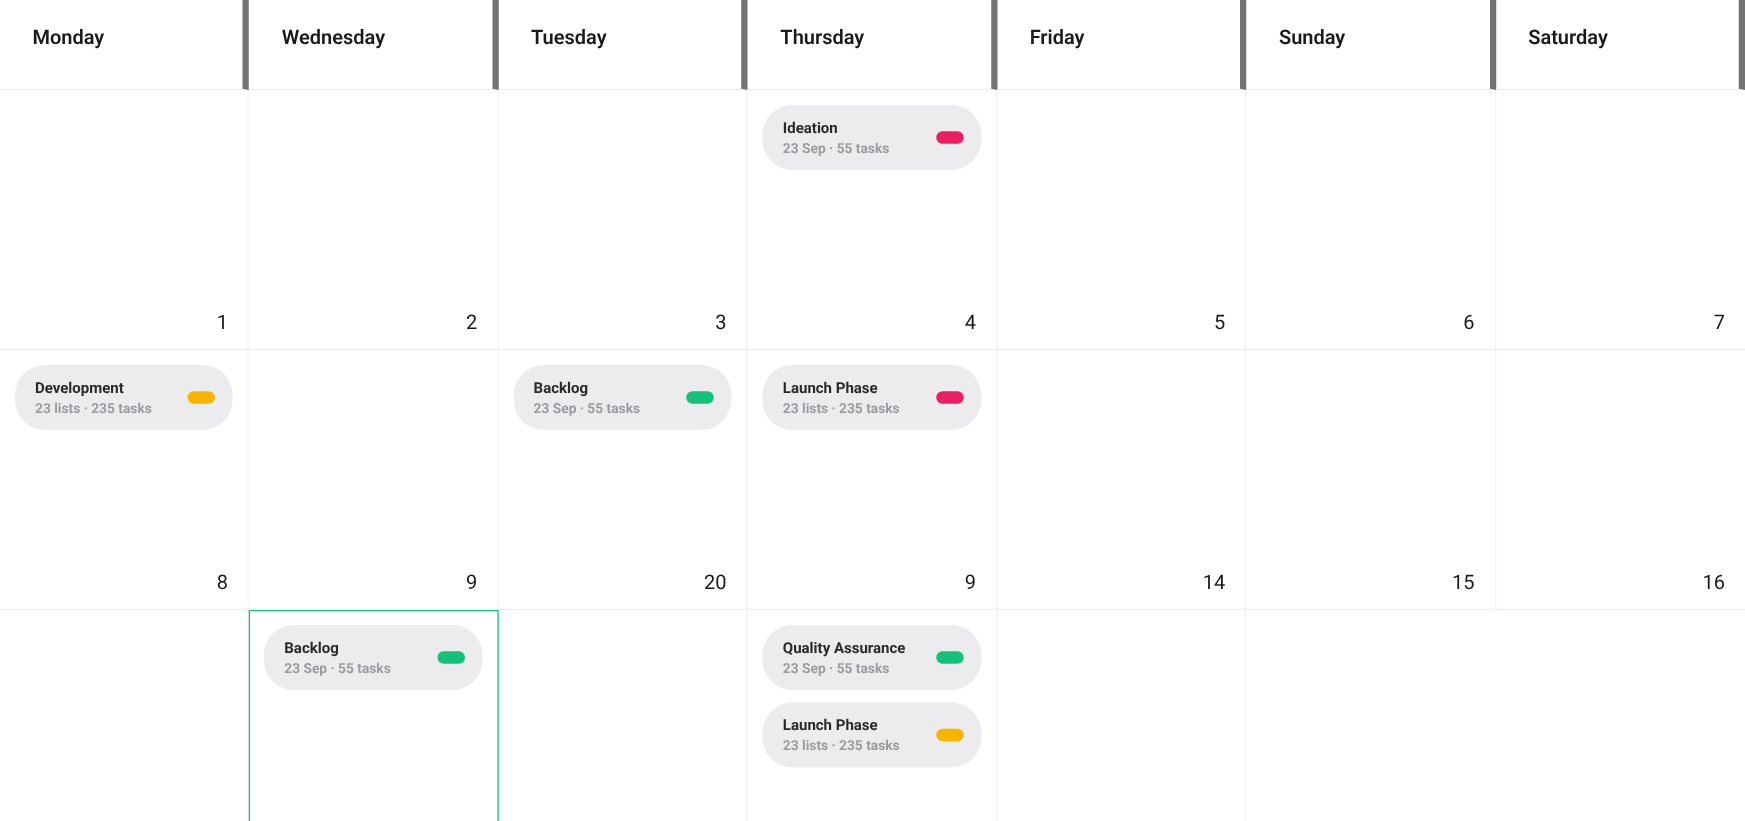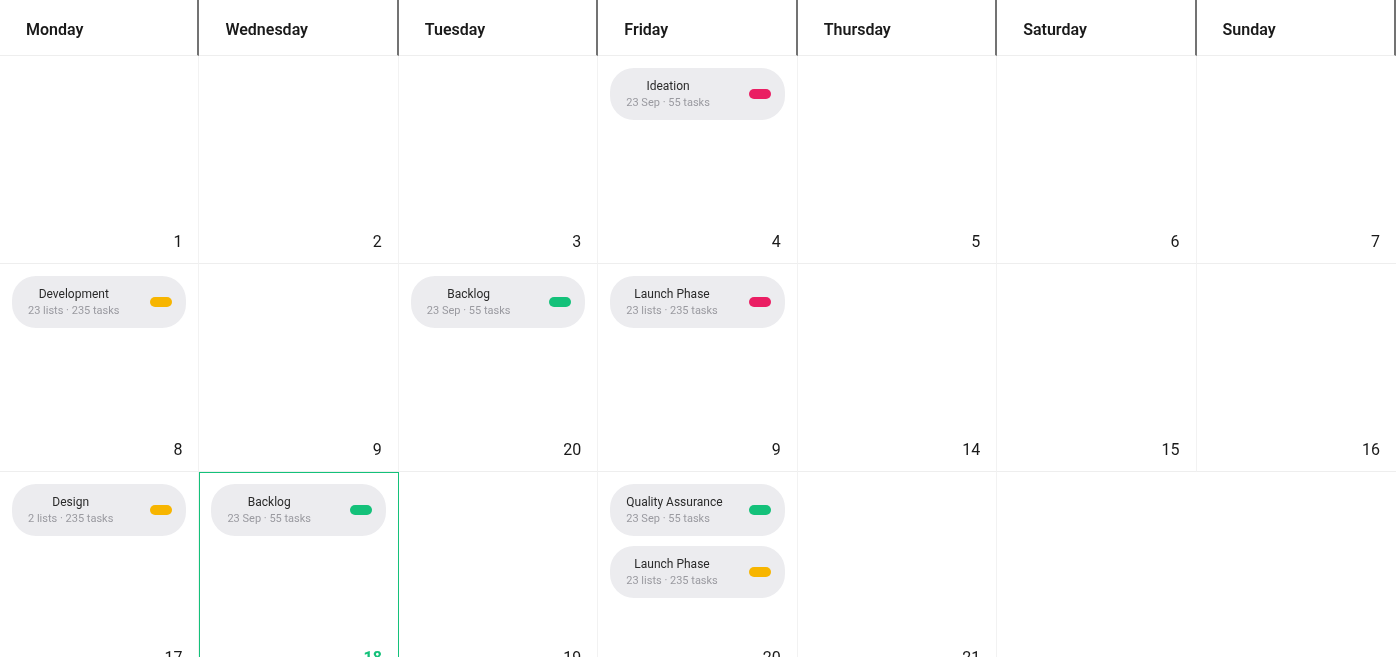--- a/index.html
+++ b/index.html
@@ -10,26 +10,26 @@
       height: 657px;
       overflow: hidden;
     }
     .calendar {
       display: grid;
       grid-template-columns: repeat(7, 1fr);
       width: 100%;
       height: 100%;
     }
     .day-header {
-      padding: 20px 0 16px 26px;
+      padding: 20px 0 32px 26px;
       font-size: 16px;
       font-weight: 600;
       color: #1a1a1a;
       border-bottom: 1px solid #eeeeee;
-      border-right: 2px solid #737373;
+      border-right: 5px solid #737373;
     }
     .day-header:last-of-type { border-right: none; }
     .cell {
       position: relative;
       border-right: 1px solid #f2f2f2;
       border-bottom: 1px solid #eeeeee;
       min-height: 208px;
       padding: 12px 8px 36px 8px;
     }
     .cell:nth-child(7n) { border-right: none; }
@@ -56,50 +56,49 @@
       padding: 11px 14px 11px 16px;
       display: flex;
       align-items: center;
       justify-content: space-between;
       margin: 0 4px 10px 4px;
       cursor: pointer;
     }
     .event-text { display: flex; flex-direction: column; gap: 3px; }
     .event-title {
       font-size: 12px;
-      font-weight: 400;
+      font-weight: 700;
       color: #2a2a2a;
-      text-align: center;
     }
     .event-meta {
       font-size: 11px;
-      font-weight: 400;
+      font-weight: 700;
       color: #9a9aa0;
     }
     .event-dot {
       width: 22px;
       height: 10px;
       border-radius: 5px;
       flex-shrink: 0;
     }
     .dot-pink   { background: #ea1e63; }
     .dot-yellow { background: #f7b500; }
     .dot-green  { background: #14c17a; }
   </style>
 </head>
 <body>
 
 <div class="calendar" id="calendar">
     <div class="day-header">Monday</div>
     <div class="day-header">Wednesday</div>
     <div class="day-header">Tuesday</div>
+    <div class="day-header">Thursday</div>
     <div class="day-header">Friday</div>
-    <div class="day-header">Thursday</div>
+    <div class="day-header">Sunday</div>
     <div class="day-header">Saturday</div>
-    <div class="day-header">Sunday</div>
     <div class="cell">
       <div class="date-num">1</div>
     </div>
     <div class="cell">
       <div class="date-num">2</div>
     </div>
     <div class="cell">
       <div class="date-num">3</div>
     </div>
     <div class="cell">
@@ -157,27 +156,20 @@
     <div class="cell">
       <div class="date-num">14</div>
     </div>
     <div class="cell">
       <div class="date-num">15</div>
     </div>
     <div class="cell">
       <div class="date-num">16</div>
     </div>
     <div class="cell">
-      <div class="event-card">
-        <div class="event-text">
-          <div class="event-title">Design</div>
-          <div class="event-meta">2 lists · 235 tasks</div>
-        </div>
-        <div class="event-dot dot-yellow"></div>
-      </div>
       <div class="date-num">17</div>
     </div>
     <div class="cell today">
       <div class="event-card">
         <div class="event-text">
           <div class="event-title">Backlog</div>
           <div class="event-meta">23 Sep · 55 tasks</div>
         </div>
         <div class="event-dot dot-green"></div>
       </div>

